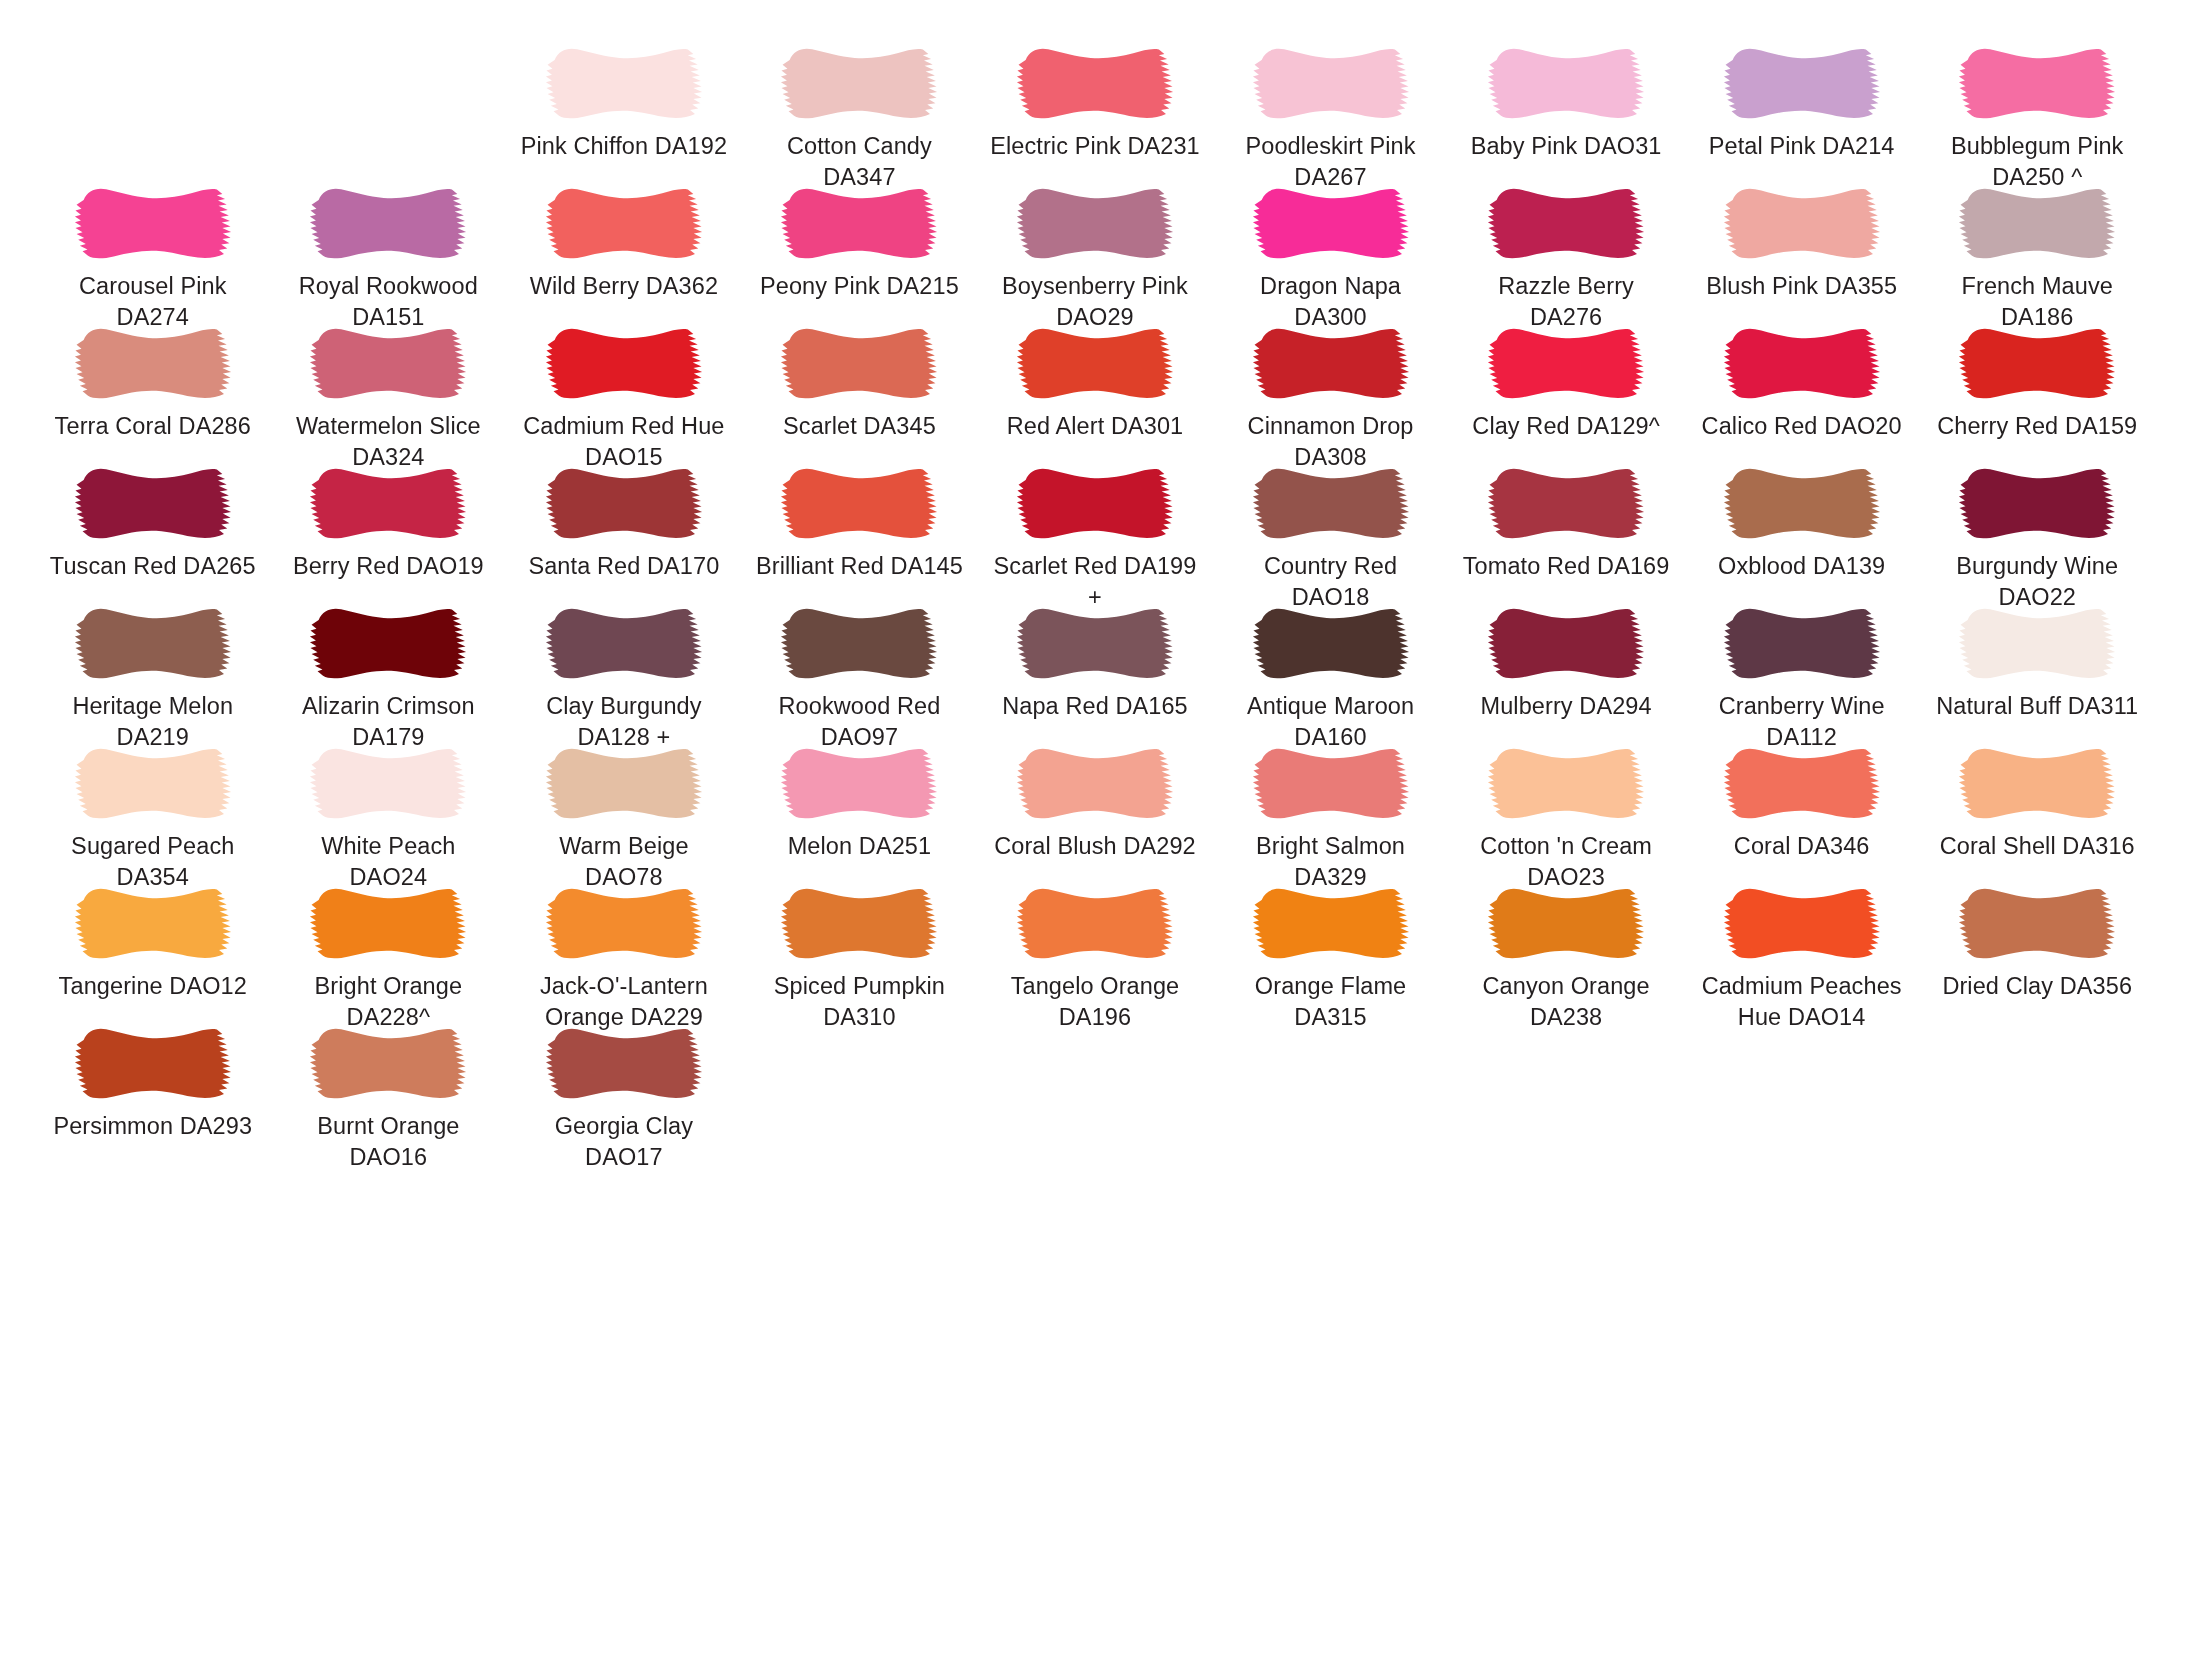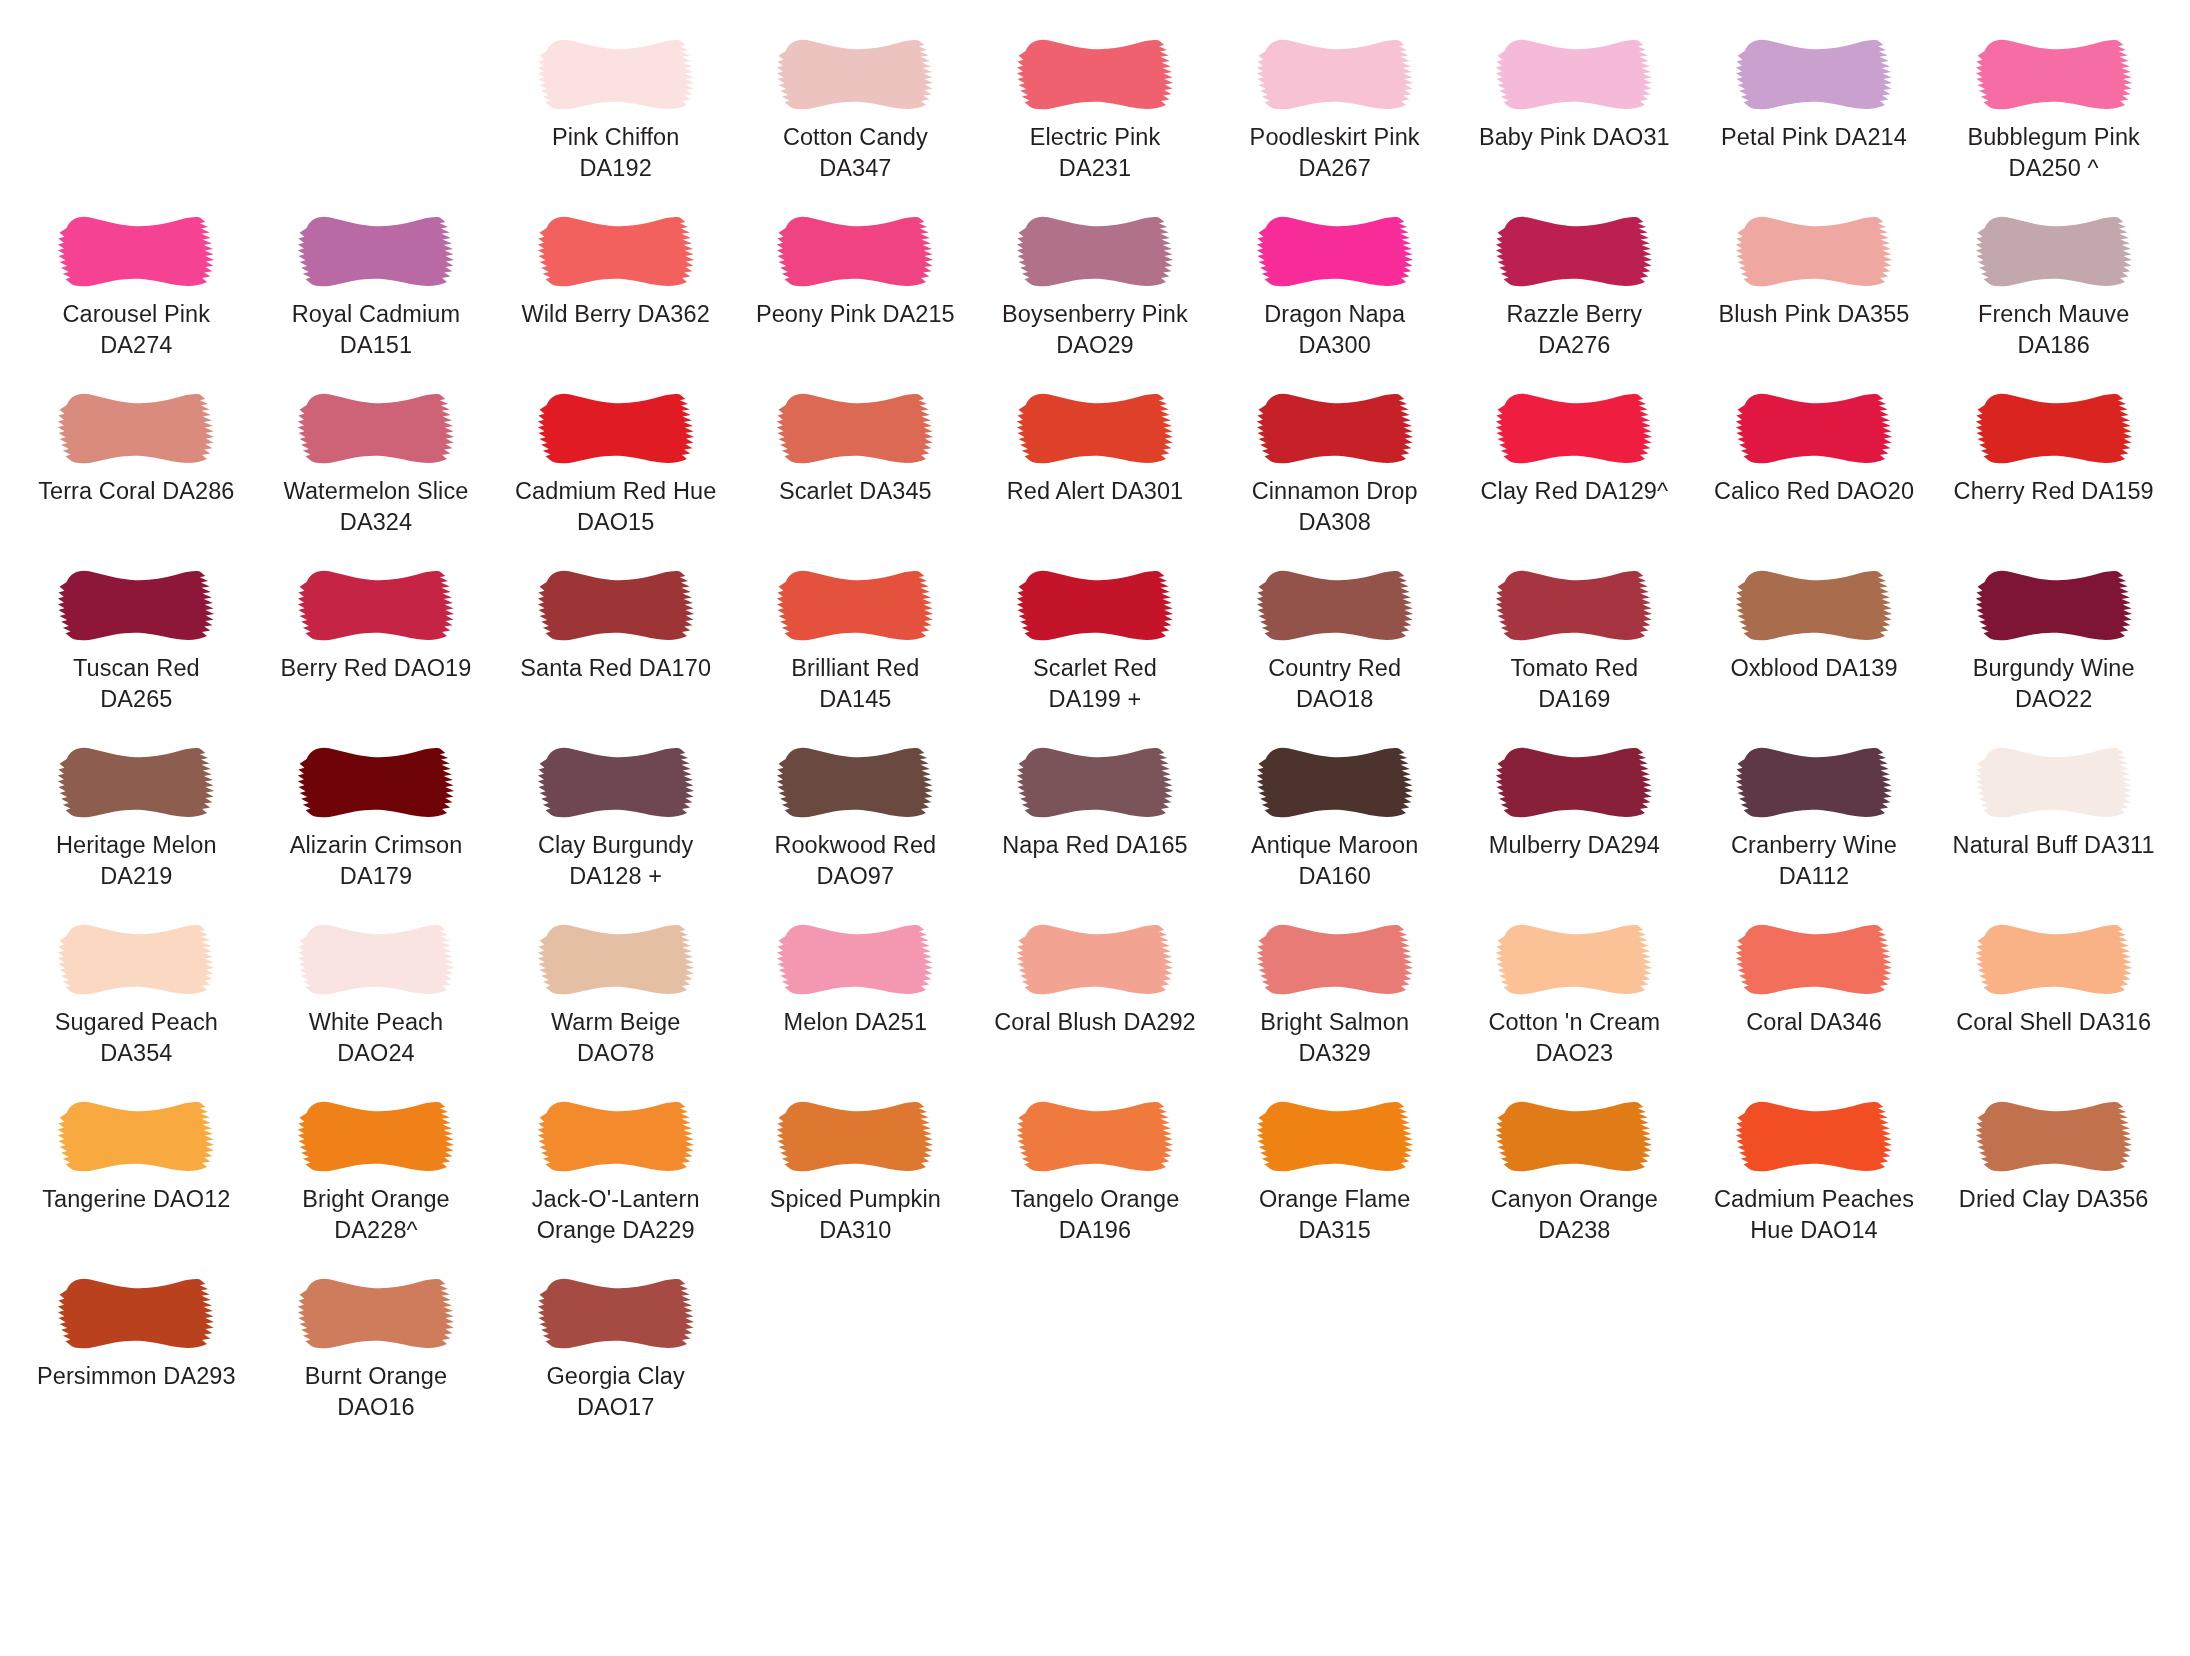--- a/index.html
+++ b/index.html
@@ -23,24 +23,23 @@
     padding: 0;
     box-sizing: border-box;
   }
 
   .swatch-grid {
     display: grid;
     grid-template-columns: repeat(9, 1fr);
     column-gap: 0px;
     row-gap: 0px;
     width: 2120px;
-    margin: 8px auto;
+    margin: 17px auto;
     padding-top: 26px;
     box-sizing: border-box;
-    gap: 37px;
   }
 
   .cell {
     display: flex;
     flex-direction: column;
     align-items: center;
     justify-content: flex-start;
     height: 140px;
     box-sizing: border-box;
   }
@@ -142,21 +141,21 @@
           </svg>
         </div>
         <div class="cell-label">Carousel Pink DA274</div>
       </div>
       <div class="cell">
         <div class="stroke-wrap">
           <svg viewBox="0 0 152 84" preserveAspectRatio="none">
             <path d="M12.5,17.5 C16,8 24,4.5 33,6.5 C46,9.4 58,14.2 72,15.4 C86,16.6 99,14.2 111,10.6 C119.5,8 127,5.2 134.5,6.6 L139.5,11.2 L134.5,12.6 L142,16.4 L135.5,17.8 L143.5,22 L136,23.4 L144.5,27.6 L137,29.2 L145.5,33.2 L138,34.8 L146.5,38.8 L139,40.4 L147,44.6 L139.5,46 L147.5,50.2 L140,51.8 L147,56 L139.5,57.4 L146,61.6 L138.5,63 L144,67.2 L136.5,68.6 L141,72.8 C134,76.4 126,77.6 117,76.4 C104,74.6 92,70.2 79,69.4 C65,68.6 52,71.8 40,75.2 C31,77.6 21.5,78.2 16.5,74.6 L11.5,70 L16,68.2 L9,64.2 L14.5,62.4 L7.5,58.2 L13,56.4 L6,52.2 L11.5,50.4 L5,46.2 L10.5,44.4 L4.5,40.2 L10,38.4 L4.5,34.2 L10,32.4 L5,28.2 L10.5,26.4 L6,22.2 Z" fill="#B96AA4"></path>
           </svg>
         </div>
-        <div class="cell-label">Royal Cadmium DA151</div>
+        <div class="cell-label">Royal Rookwood DA151</div>
       </div>
       <div class="cell">
         <div class="stroke-wrap">
           <svg viewBox="0 0 152 84" preserveAspectRatio="none">
             <path d="M12.5,17.5 C16,8 24,4.5 33,6.5 C46,9.4 58,14.2 72,15.4 C86,16.6 99,14.2 111,10.6 C119.5,8 127,5.2 134.5,6.6 L139.5,11.2 L134.5,12.6 L142,16.4 L135.5,17.8 L143.5,22 L136,23.4 L144.5,27.6 L137,29.2 L145.5,33.2 L138,34.8 L146.5,38.8 L139,40.4 L147,44.6 L139.5,46 L147.5,50.2 L140,51.8 L147,56 L139.5,57.4 L146,61.6 L138.5,63 L144,67.2 L136.5,68.6 L141,72.8 C134,76.4 126,77.6 117,76.4 C104,74.6 92,70.2 79,69.4 C65,68.6 52,71.8 40,75.2 C31,77.6 21.5,78.2 16.5,74.6 L11.5,70 L16,68.2 L9,64.2 L14.5,62.4 L7.5,58.2 L13,56.4 L6,52.2 L11.5,50.4 L5,46.2 L10.5,44.4 L4.5,40.2 L10,38.4 L4.5,34.2 L10,32.4 L5,28.2 L10.5,26.4 L6,22.2 Z" fill="#F2615E"></path>
           </svg>
         </div>
         <div class="cell-label">Wild Berry DA362</div>
       </div>
       <div class="cell">

